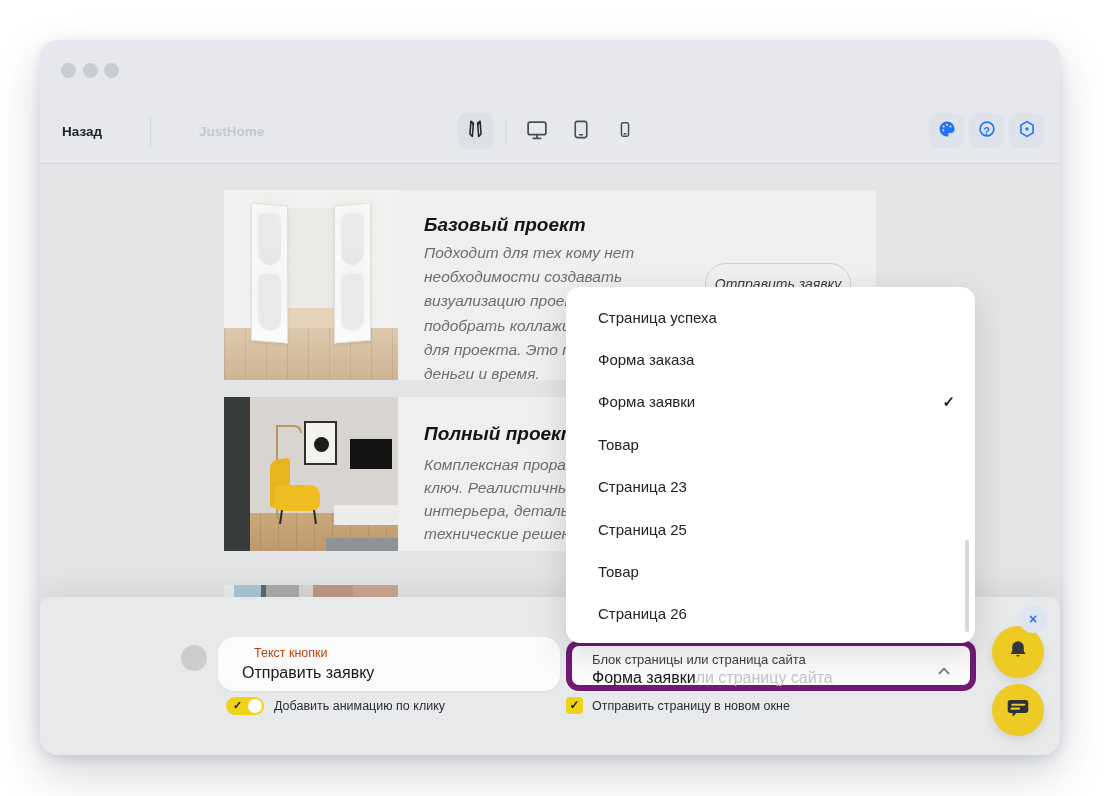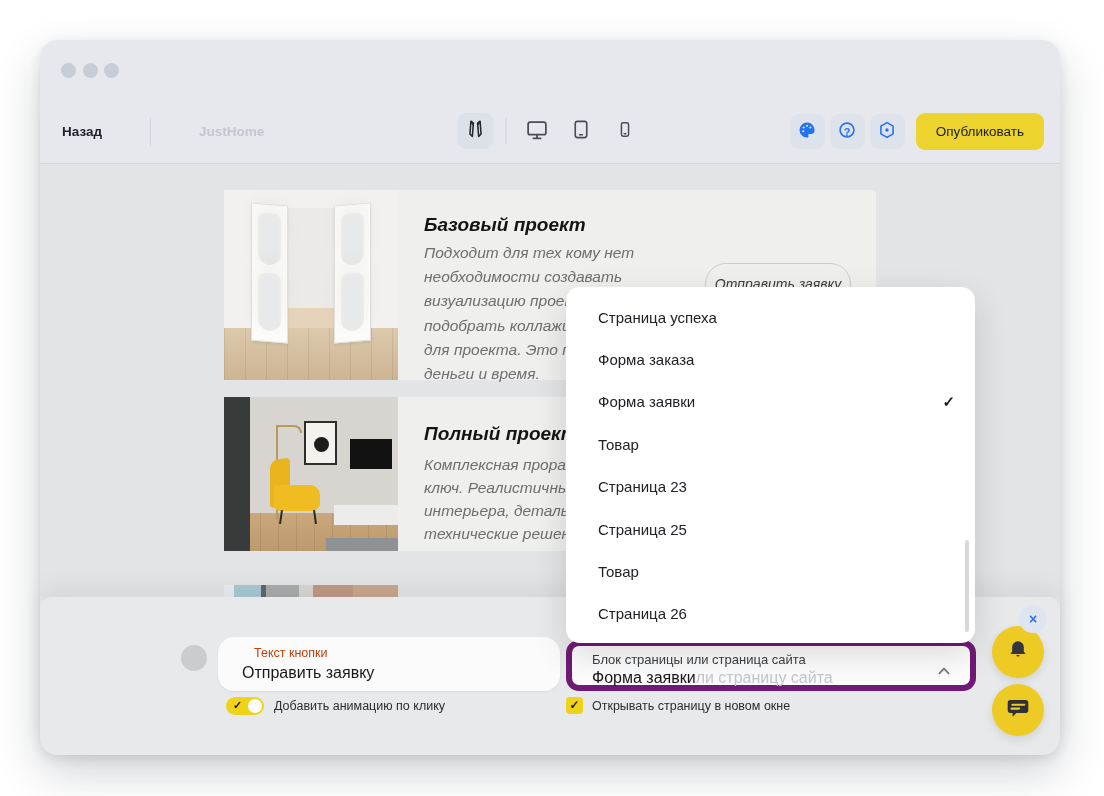--- a/index.html
+++ b/index.html
@@ -203,21 +203,20 @@
         <span class="help-q">?</span>
       </div>
       <div class="icon-btn">
         <span>
           <svg width="20" height="20" viewBox="0 0 24 24" fill="none" stroke="#2273f2" stroke-width="1.9" stroke-linejoin="round">
             <path d="M12 3.2l7.3 4.2v9.2L12 20.8l-7.3-4.2V7.4z"></path>
             <circle cx="12" cy="12" r="2" fill="#2273f2" stroke="none"></circle>
           </svg>
         </span>
       </div>
-      <div class="publish-btn">Опубликовать</div>
     </div>
 
     <div class="tb-bottom-line"></div>
 
     <div class="content">
 
       <div class="card card1">
         <div class="card-img">
           <div class="scn1">
             <div class="opening"></div>
@@ -295,21 +294,21 @@
           <svg width="20" height="20" viewBox="0 0 22 22" fill="none" stroke="#6e7580" stroke-width="1.9" stroke-linecap="round" stroke-linejoin="round">
             <polyline points="6,13.5 11,8.5 16,13.5"></polyline>
           </svg>
         </span>
       </div>
 
       <div class="check-row">
         <div class="checkbox">
           <span class="tick">✓</span>
         </div>
-        <span class="ctl-label">Открывать страницу в новом окне</span>
+        <span class="ctl-label">Отправить страницу в новом окне</span>
       </div>
     </div>
 
     <div class="dropdown">
       <div>
 
           <div class="dd-item">
             <span class="dd-label">Страница успеха</span>
 
           </div>

